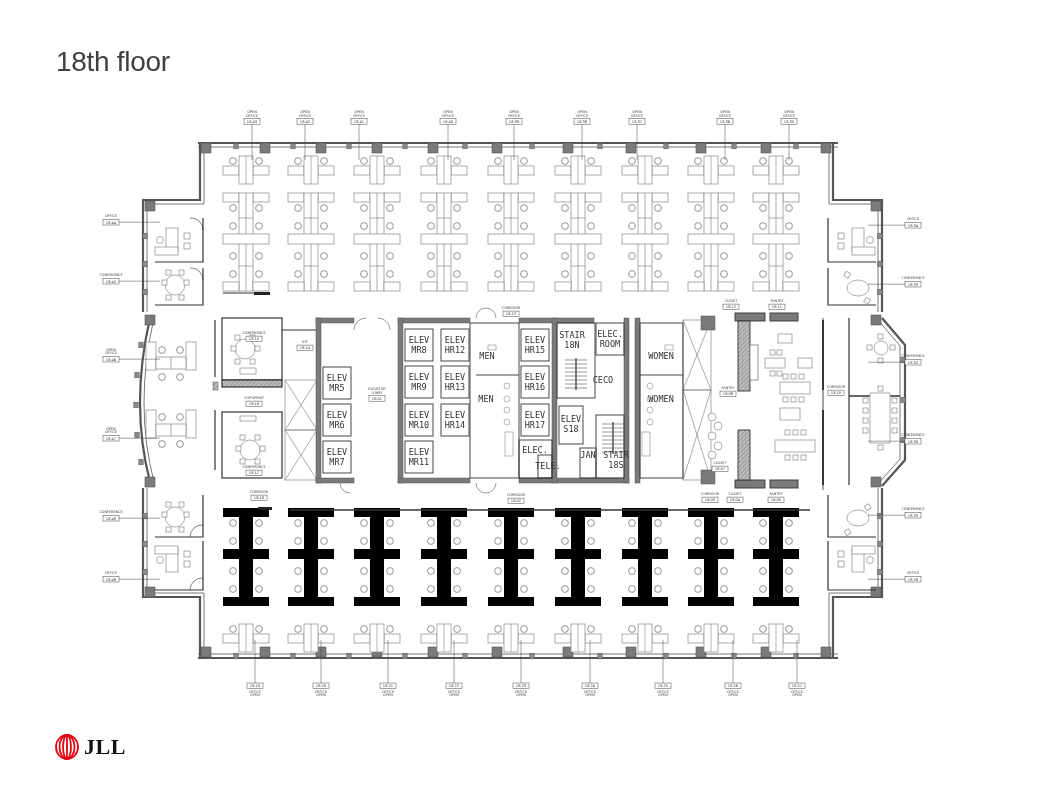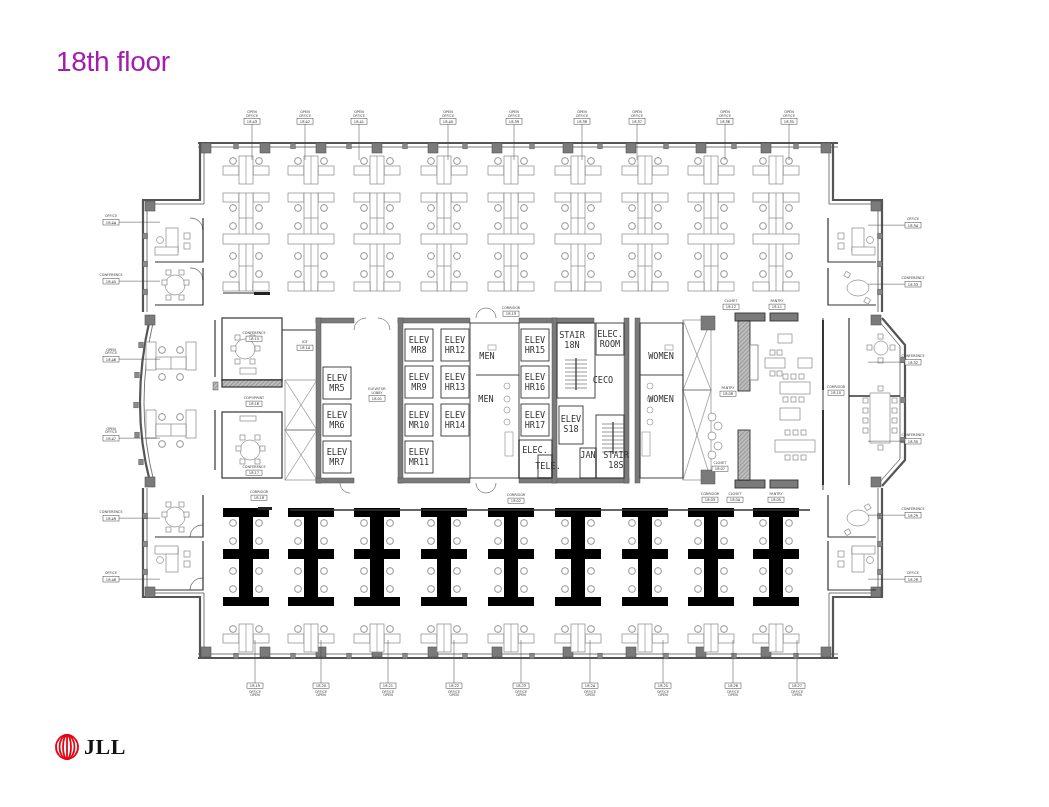--- a/index.html
+++ b/index.html
@@ -1,17 +1,17 @@
 <!DOCTYPE html>
 <html><head>
 <meta charset="utf-8">
 <style>
   html, body { margin: 0; padding: 0; background: #ffffff; }
   body { width: 1049px; height: 807px; position: relative; overflow: hidden; font-family: "DejaVu Sans", sans-serif; }
-  .title { position: absolute; left: 56px; top: 46px; font-family: "Liberation Sans", sans-serif; font-weight: 300; font-size: 28px; color: #a21caf; letter-spacing: -0.3px; }
+  .title { position: absolute; left: 56px; top: 46px; font-family: "Liberation Sans", sans-serif; font-weight: 300; font-size: 28px; color: #404040; letter-spacing: -0.3px; }
   .plan { position: absolute; left: 0; top: 0; width: 1049px; height: 807px; }
   .logo { position: absolute; left: 54px; top: 734px; display: flex; align-items: flex-start; gap: 4px; }
   .logo-text { font-family: "Liberation Serif", serif; font-weight: bold; font-size: 22px; color: #111; letter-spacing: 0.5px; }
   svg text { font-family: "DejaVu Sans", sans-serif; }
   .lbl { font-size: 3.4px; fill: #444; text-anchor: middle; }
   .num { font-size: 3.6px; fill: #333; text-anchor: middle; }
   .big { font-family: "DejaVu Sans Mono", monospace; font-size: 8.5px; fill: #333; text-anchor: middle; }
 </style>
 </head>
 <body>

